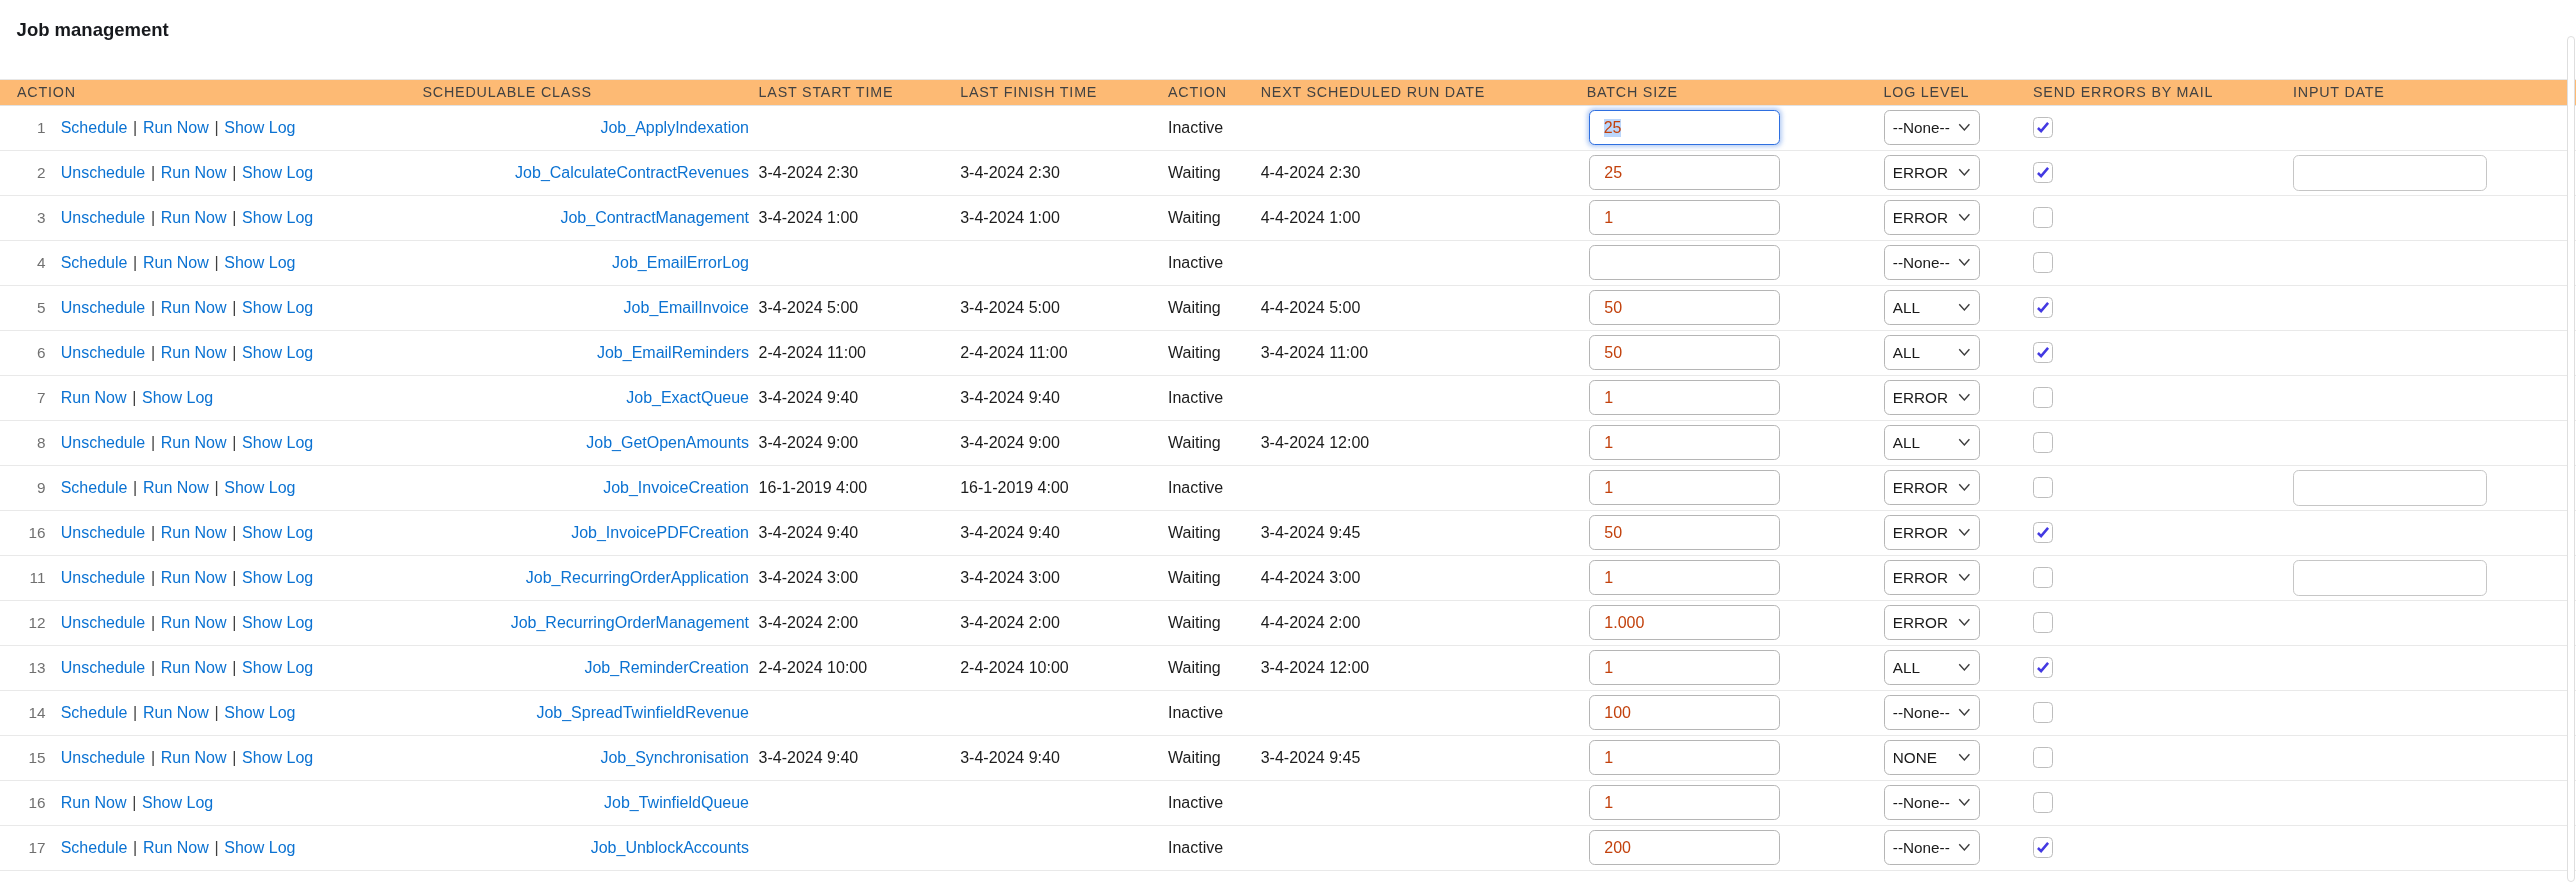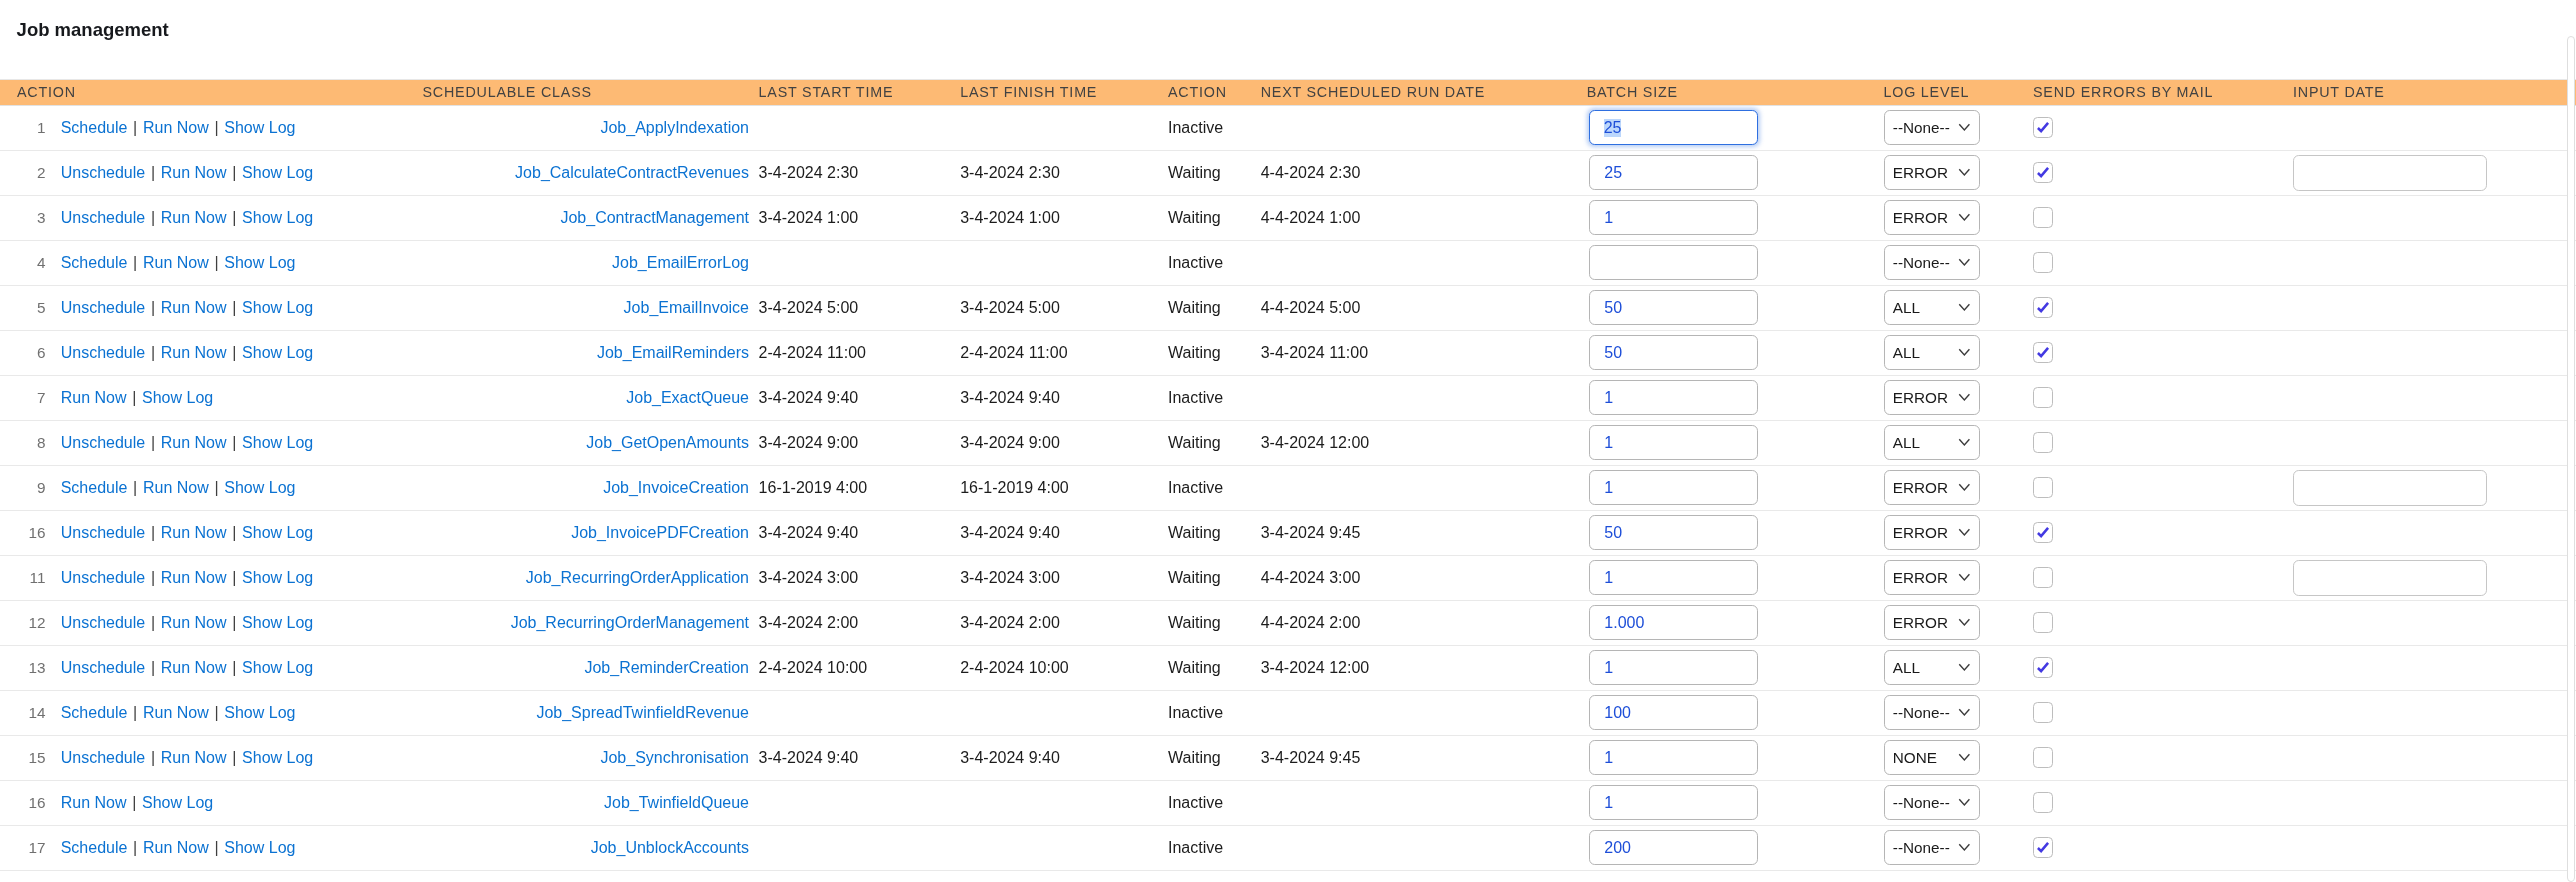--- a/index.html
+++ b/index.html
@@ -57,24 +57,24 @@
   .batch-cell  { padding-left:8.3px; }
   .log-cell    { padding-left:18.5px; }
   .mail-cell   { padding-left:12px; }
   .date-cell   { padding-left:17px; }
 
   a.link { color:#0b72d2; text-decoration:none; }
   .sep { color:#3f3f3f; margin:0 5.7px; }
 
   
   .input-box {
-    width:169px; height:35px; background:#fff;
+    width:191px; height:35px; background:#fff;
     border:1.3px solid #b5b5b5; border-radius:5.7px;
     display:flex; align-items:center; padding-left:14px;
-    font-size:16px; color:#1d4ed8;
+    font-size:16px; color:#c2410c;
   }
   .input-box.focused {
     border:1.9px solid #2e6fe0;
     box-shadow:0 0 4.5px 1.3px rgba(46,111,224,0.35);
     padding-left:13.4px;
   }
   .val.sel { background:#bcd7fc; }
 
   
   .select-box {

